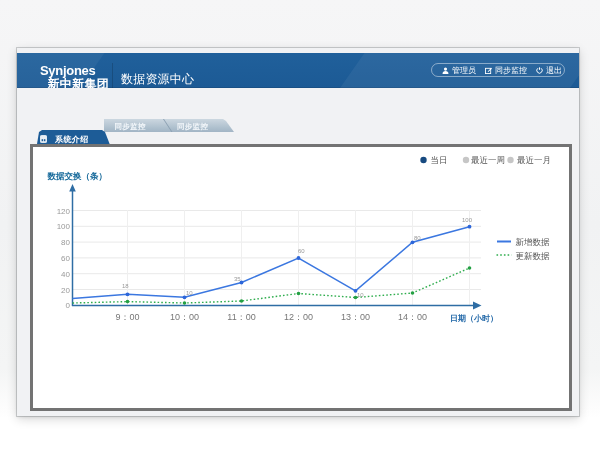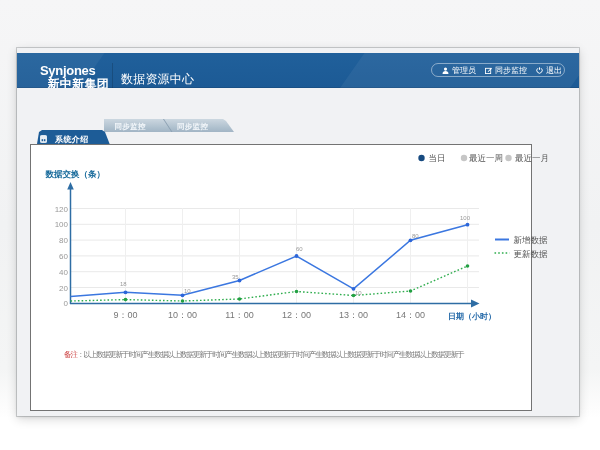--- a/index.html
+++ b/index.html
@@ -36,21 +36,21 @@
           color:#fff; font-size:8px; font-weight:bold; }
   .tab1 .txt { position:absolute; left:19px; top:3.5px; letter-spacing:0.4px;}
   .tabs23 { position:absolute; left:87px; top:71px; width:130px; height:13px;
           background:linear-gradient(180deg,#ccd7e0,#adbfcd 70%,#a2b5c5);
           clip-path:polygon(0 100%, 0 0, 119px 0, 122px 2px, 130px 100%);
           color:#f2f6fa; font-size:7.5px; font-weight:bold; }
   .tabs23 .d { position:absolute; left:59px; top:0; height:100%; width:1px; background:#8ba0b2; transform:skewX(33deg); transform-origin:top; }
   .t2txt { position:absolute; left:10.5px; top:3px; letter-spacing:0.3px; }
   .t3txt { position:absolute; left:73px; top:3px; letter-spacing:0.3px; }
   
-  .panel { position:absolute; left:12.5px; top:96px; width:502px; height:267px; background:#fff; border:1px solid #737373;padding-left:11px; }
+  .panel { position:absolute; left:12.5px; top:96px; width:542px; height:267px; background:#fff; border:3px solid #737373;padding-left:11px; }
   .note { position:absolute; left:33.5px; top:205px; font-size:7.6px; color:#777; letter-spacing:-1.15px; white-space:nowrap; }
   .note b { color:#cc4040; font-weight:normal; }
 </style>
 </head>
 <body>
 <div class="page">
   <div class="hd">
     <div class="sheen1"></div>
       <div class="sheen2"></div>
     <div class="logo1">Synjones</div>
@@ -173,15 +173,14 @@
         <text x="325" y="151">10</text>
         <text x="382" y="93.5">80</text>
         <text x="430" y="76">100</text>
       </g>
 
       <line x1="465" y1="95.5" x2="479" y2="95.5" stroke="#3b77e0" stroke-width="2"></line>
       <text x="483.5" y="99" font-size="8.5" fill="#555">新增数据</text>
       <line x1="464.5" y1="109" x2="479.5" y2="109" stroke="#2fad4e" stroke-width="1.6" stroke-dasharray="1.6,2.1"></line>
       <text x="483.5" y="112.5" font-size="8.5" fill="#555">更新数据</text>
     </svg>
-    <div class="note"><b>备注</b>：以上数据更新于时间产生数据以上数据更新于时间产生数据以上数据更新于时间产生数据以上数据更新于时间产生数据以上数据更新于</div>
   </div>
 </div>
 
 </body></html>

